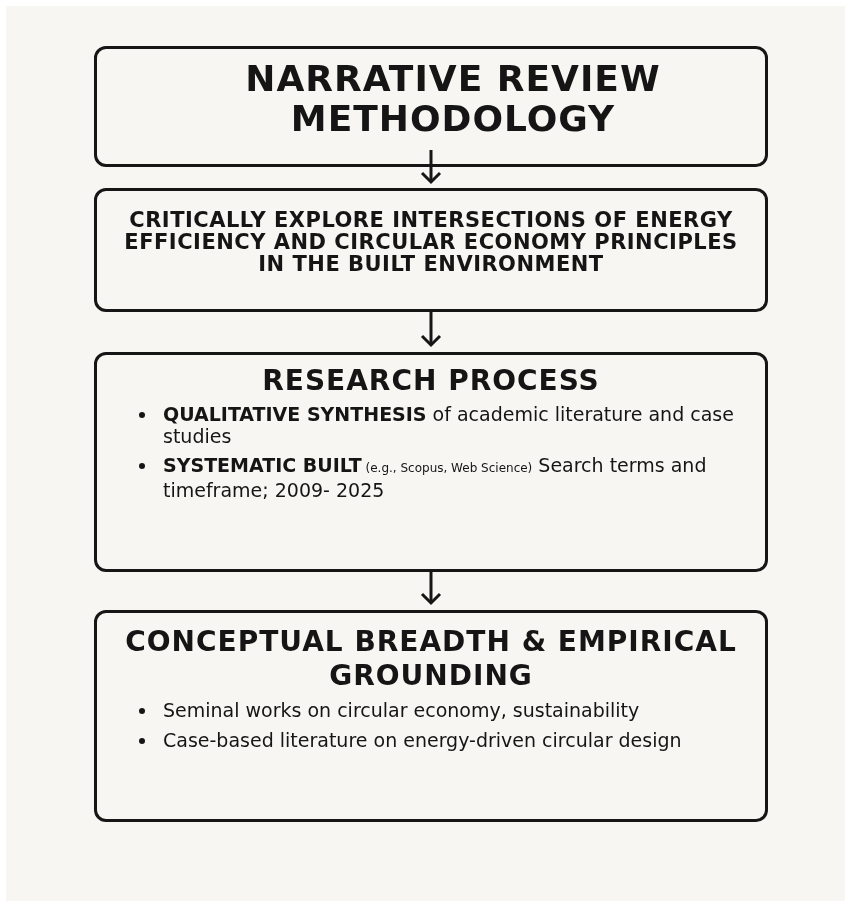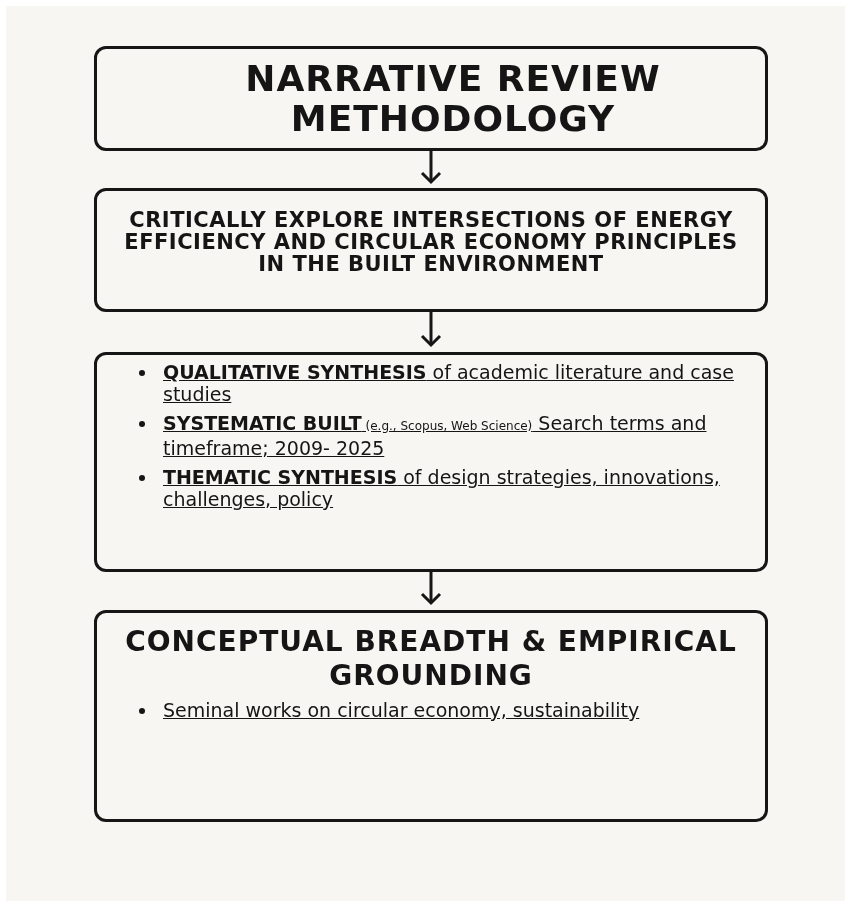--- a/index.html
+++ b/index.html
@@ -30,21 +30,21 @@
       position: absolute;
       left: 413px;
       width: 24px;
     }
     .arrow svg { display: block; }
     .title {
       text-align: center;
       font-weight: bold;
       letter-spacing: 1px;
     }
-    #box1 { top: 40px; height: 105px; padding-left: 44px; }
+    #box1 { top: 40px; height: 121px; padding-left: 44px; }
     #box1 .title {
       font-size: 36px; line-height: 40px;
       margin-top: 10px;
     }
     #box2 { top: 182px; height: 124px; }
     #box2 .title {
       font-size: 21px; line-height: 22px;
       margin-top: 18px;
       letter-spacing: 0.5px;
       padding: 0 20px;
@@ -56,21 +56,20 @@
     }
     #box4 { top: 604px; height: 212px; }
     #box4 .title {
       font-size: 28px; line-height: 34px;
       margin-top: 12px;
     }
     ul.bullets {
       list-style: none;
       margin: 6px 0 0 0;
       padding: 0 0 0 42px;
-      text-decoration: underline;
     }
     ul.bullets li {
       position: relative;
       font-size: 19px;
       line-height: 22px;
       padding-left: 24px;
       margin-bottom: 7px;
     }
     ul.bullets li::before {
       content: "";
@@ -106,42 +105,43 @@
   </div>
 
   <div class="arrow" style="top:305px;">
     <svg width="24" height="38" viewBox="0 0 24 38">
       <line x1="12" y1="0" x2="12" y2="34" stroke="#161616" stroke-width="3"></line>
       <polyline points="3,25 12,34 21,25" fill="none" stroke="#161616" stroke-width="3"></polyline>
     </svg>
   </div>
 
   <div class="box" id="box3">
+    <div class="title">RESEARCH PROCESS</div>
     <ul class="bullets">
       <li>
         <span class="bold-lead">QUALITATIVE SYNTHESIS</span><span> of academic literature and case studies</span>
       </li>
       <li>
         <span class="bold-lead">SYSTEMATIC BUILT</span><span class="small"> (e.g., Scopus, Web Science)</span><span> Search terms and timeframe; 2009- 2025</span>
-      </li>
-      <li>
-        <span class="bold-lead">THEMATIC SYNTHESIS</span><span> of design strategies, innovations, challenges, policy</span>
       </li>
     </ul>
   </div>
 
   <div class="arrow" style="top:565px;">
     <svg width="24" height="36" viewBox="0 0 24 36">
       <line x1="12" y1="0" x2="12" y2="32" stroke="#161616" stroke-width="3"></line>
       <polyline points="3,23 12,32 21,23" fill="none" stroke="#161616" stroke-width="3"></polyline>
     </svg>
   </div>
 
   <div class="box" id="box4">
     <div class="title">CONCEPTUAL BREADTH &amp; EMPIRICAL GROUNDING</div>
     <ul class="bullets">
       <li>
         <span>Seminal works on circular economy, sustainability</span>
       </li>
+      <li>
+        <span>Case-based literature on energy-driven circular design</span>
+      </li>
     </ul>
   </div>
 
 </div>
 
 </body></html>

